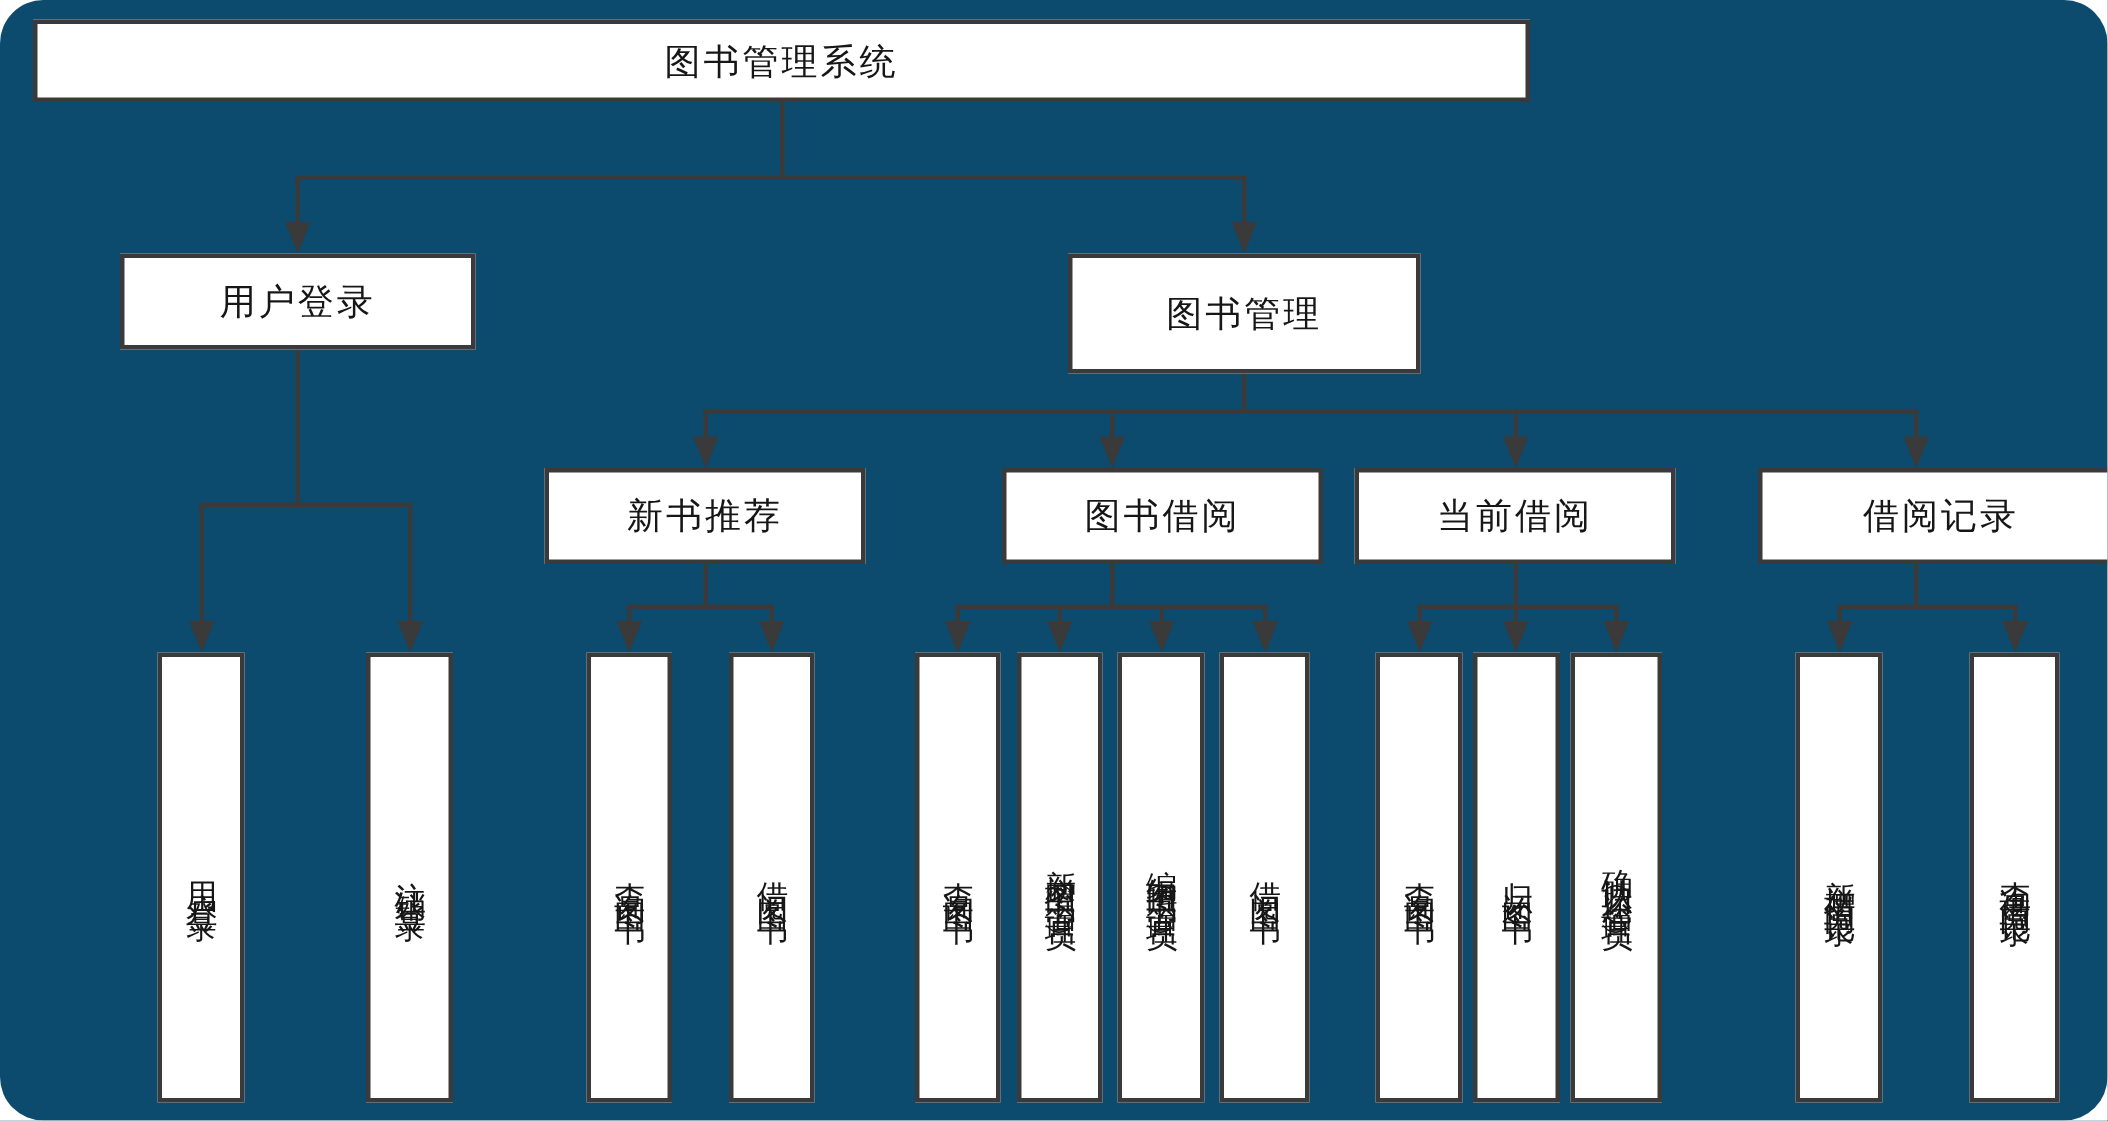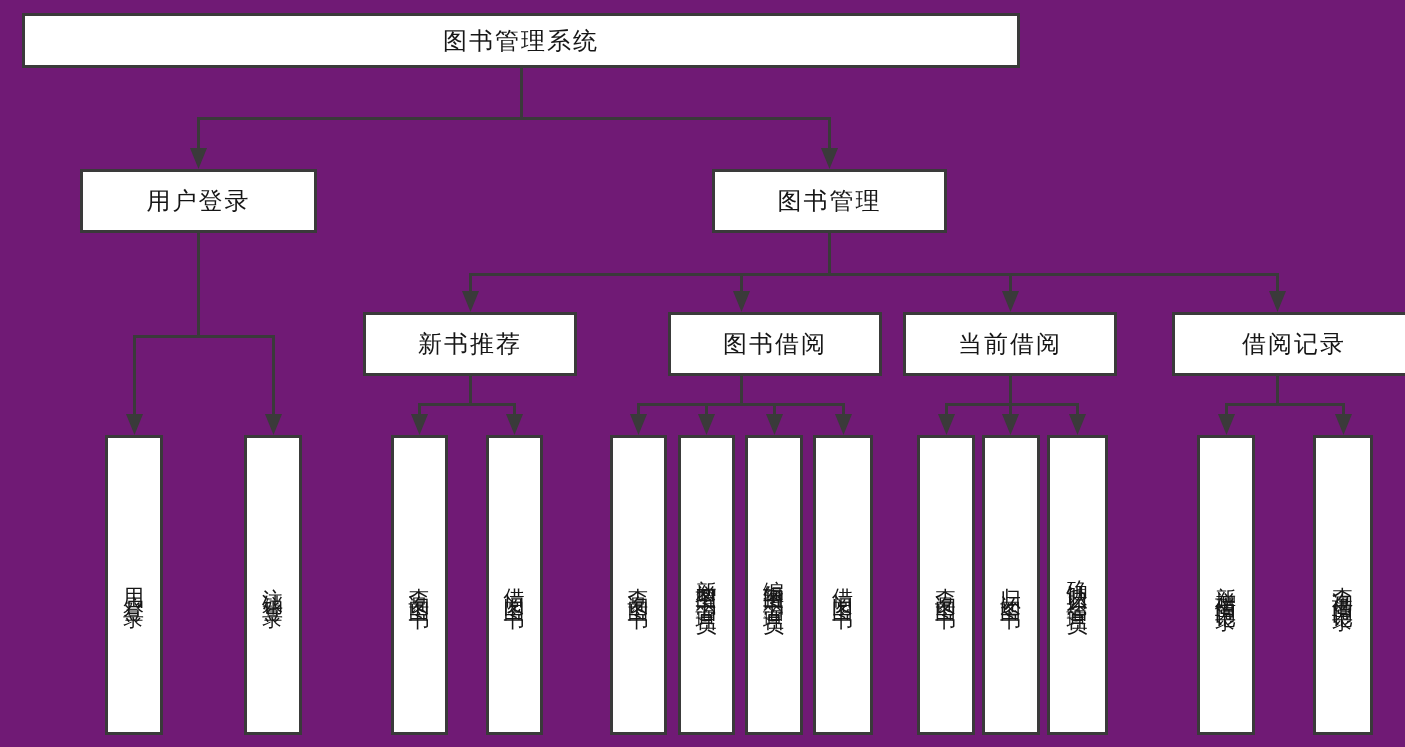--- a/index.html
+++ b/index.html
@@ -1,17 +1,17 @@
 <!DOCTYPE html>
 <html><head>
 <meta charset="utf-8">
 <style>
   html,body{margin:0;padding:0;background:#ffffff;}
   body{font-family:"Liberation Sans","DejaVu Sans",sans-serif;}
-  #canvas{position:relative;width:1405px;height:747px;background:#701a75;overflow:hidden;}
+  #canvas{position:relative;width:1405px;height:747px;background:#0c4a6e;overflow:hidden;border-radius:29px;}
   #connectors{position:absolute;left:0;top:0;z-index:0;}
   .box{
     position:absolute;
     box-sizing:border-box;
     background:#ffffff;
     border:3px solid #3a3a3a;
     display:flex;
     align-items:center;
     justify-content:center;
     z-index:1;
@@ -24,21 +24,21 @@
     font-size:21px;
     letter-spacing:7px;
     line-height:1;
     text-align:center;
   }
   .box.v .lbl{display:inline-block;}
   
   #n-root{left:22px;top:13px;width:998px;height:55px;}
   
   #n-user-login{left:80px;top:169px;width:237px;height:64px;}
-  #n-book-management{left:712px;top:169px;width:235px;height:64px;}
+  #n-book-management{left:712px;top:169px;width:235px;height:80px;}
   
   .lv3{top:312px;height:64px;text-align:center;}
   #n-new-book{left:363px;width:214px;}
   #n-book-borrow{left:634px;width:214px;margin-left:34px;}
   #n-current-borrow{left:903px;width:214px;}
   #n-borrow-records{left:1172px;width:244px;}
   
   .leaf{top:435px;height:300px;}
   #l-user-login{left:105px;width:58px;}
   #l-logout{left:244px;width:58px;}

